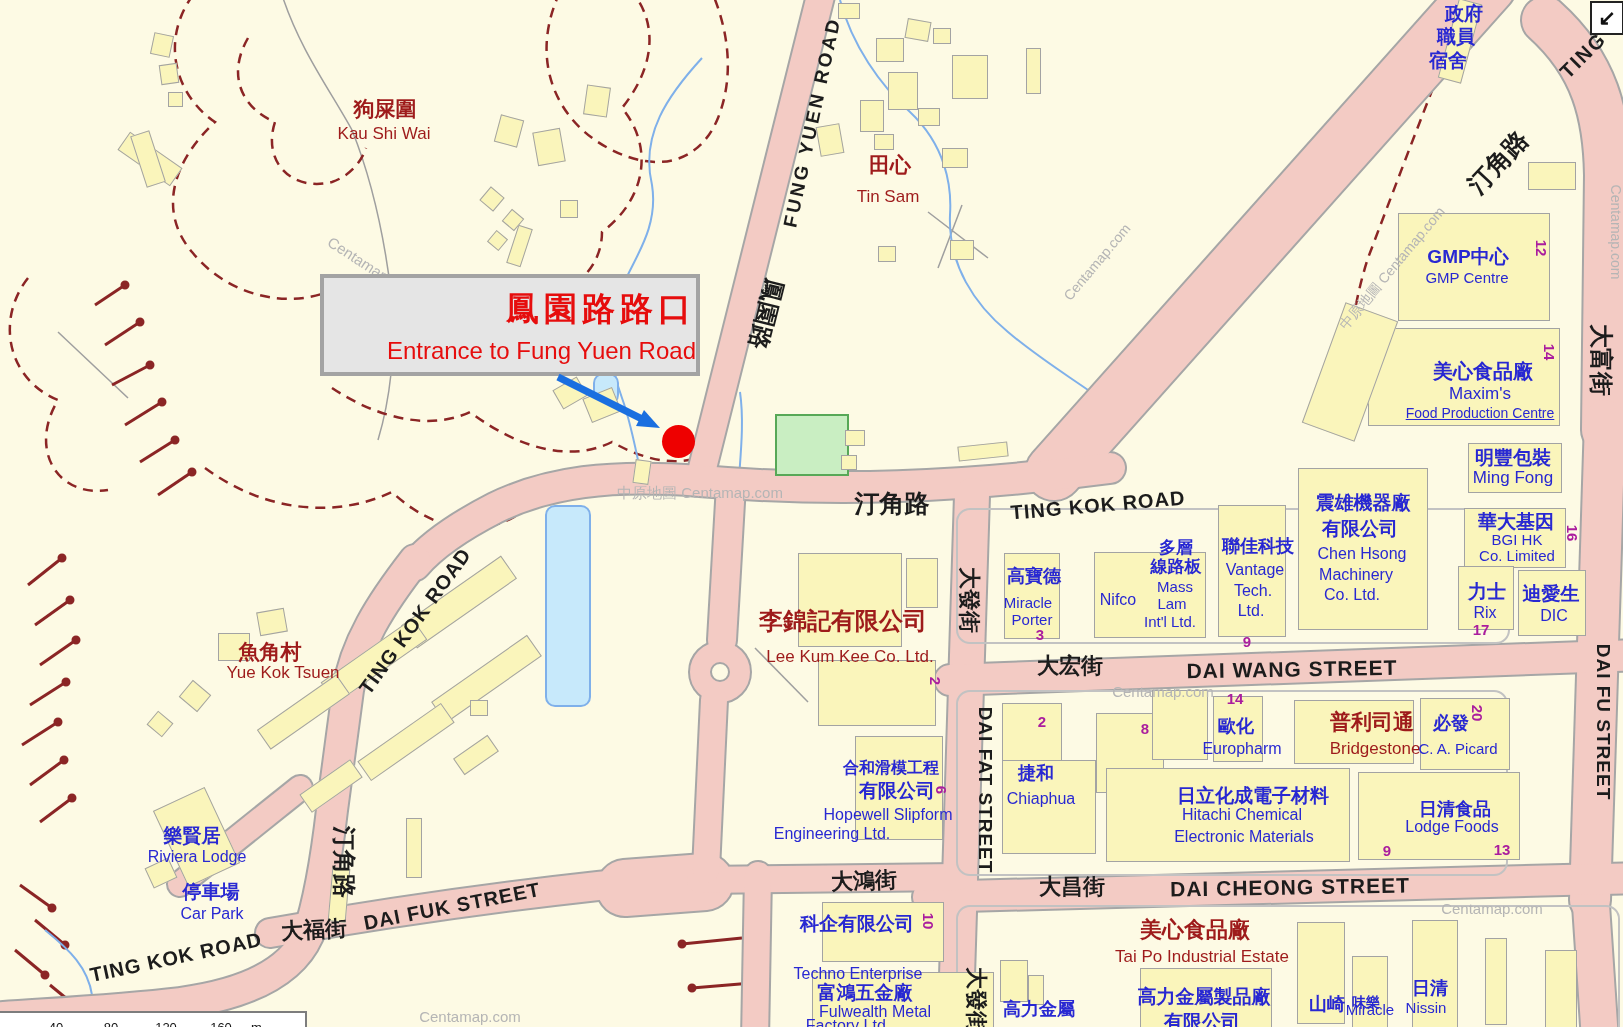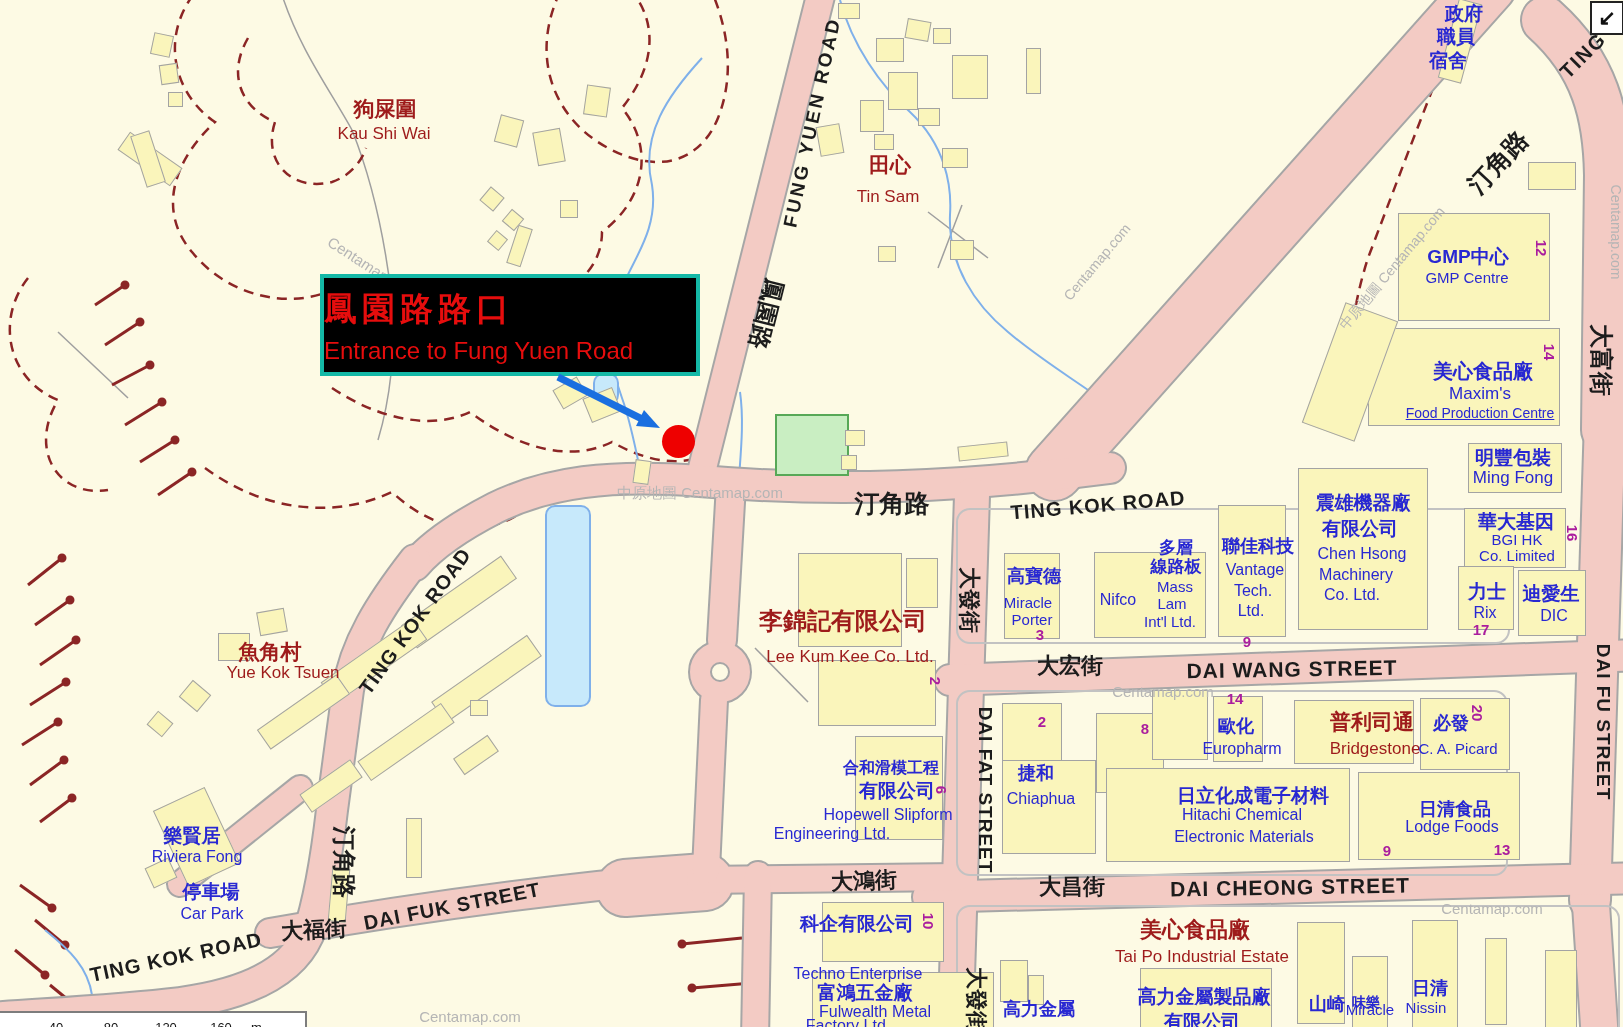--- a/index.html
+++ b/index.html
@@ -12,21 +12,21 @@
   .park{position:absolute;background:#c9eec2;border:2px solid #57a857;}
   .chan{position:absolute;background:#c7e9fb;border:2px solid #7fb0ea;border-radius:10px;}
   .lbl{position:absolute;white-space:nowrap;line-height:1;}
   .bold{font-weight:bold;}
   .k-road{color:#1c1c1c;}
   .k-place{color:#9e1b1b;}
   .k-fac{color:#2828d2;}
   .k-num{color:#aa1d9e;font-weight:bold;}
   .k-wm{color:#b5b5b5;}
   .callout{position:absolute;left:320px;top:274px;width:372px;height:94px;
-           background:#000000;border:4px solid #14b8a6;text-align:left;z-index:40;}
+           background:#e5e5e5;border:4px solid #a3a3a3;text-align:right;z-index:40;}
   .c-zh{color:#e60d0d;font-weight:bold;font-size:33px;letter-spacing:5px;margin-top:9px;}
   .c-en{color:#e60d0d;font-size:24px;margin-top:5px;}
   .dot{position:absolute;left:662px;top:425px;width:33px;height:33px;border-radius:50%;
        background:#ee0000;z-index:41;}
   .navicon{position:absolute;left:1590px;top:1px;width:30px;height:30px;background:#fff;
            border:2px solid #222;z-index:45;display:flex;align-items:center;justify-content:center;
            font-weight:bold;font-size:21px;color:#111;}
   .scalebar{position:absolute;left:-3px;top:1011px;width:306px;height:22px;background:#fff;
             border:2px solid #7d7d7d;z-index:44;}
   .scalebar span{position:absolute;top:7px;transform:translateX(-50%);
@@ -337,21 +337,21 @@
       <span class="lbl k-fac" style="left: 848px; top: 1026px; font-size: 16px; transform: translate(-50%, -50%) rotate(0deg);">Factory Ltd.</span>
       <span class="lbl k-fac bold" style="left: 1039px; top: 1009px; font-size: 18px; transform: translate(-50%, -50%) rotate(0deg);">高力金屬</span>
       <span class="lbl k-fac bold" style="left: 1204px; top: 996px; font-size: 19px; transform: translate(-50%, -50%) rotate(0deg);">高力金屬製品廠</span>
       <span class="lbl k-fac bold" style="left: 1202px; top: 1021px; font-size: 19px; transform: translate(-50%, -50%) rotate(0deg);">有限公司</span>
       <span class="lbl k-fac bold" style="left: 1327px; top: 1004px; font-size: 18px; transform: translate(-50%, -50%) rotate(0deg);">山崎</span>
       <span class="lbl k-fac bold" style="left: 1366px; top: 990px; font-size: 14px; transform: translate(-50%, -50%) rotate(0deg); margin-top: 12px;">味樂</span>
       <span class="lbl k-fac" style="left: 1370px; top: 1009px; font-size: 15px; transform: translate(-50%, -50%) rotate(0deg);">Miracle</span>
       <span class="lbl k-fac bold" style="left: 1430px; top: 988px; font-size: 18px; transform: translate(-50%, -50%) rotate(0deg);">日清</span>
       <span class="lbl k-fac" style="left: 1426px; top: 1007px; font-size: 15px; transform: translate(-50%, -50%) rotate(0deg);">Nissin</span>
       <span class="lbl k-fac bold" style="left: 192px; top: 835px; font-size: 19px; transform: translate(-50%, -50%) rotate(0deg);">樂賢居</span>
-      <span class="lbl k-fac" style="left: 197px; top: 857px; font-size: 16px; transform: translate(-50%, -50%) rotate(0deg);">Riviera Fong</span>
+      <span class="lbl k-fac" style="left: 197px; top: 857px; font-size: 16px; transform: translate(-50%, -50%) rotate(0deg);">Riviera Lodge</span>
       <span class="lbl k-fac bold" style="left: 211px; top: 891px; font-size: 19px; transform: translate(-50%, -50%) rotate(0deg);">停車場</span>
       <span class="lbl k-fac" style="left: 212px; top: 914px; font-size: 16px; transform: translate(-50%, -50%) rotate(0deg);">Car Park</span>
       <span class="lbl k-num" style="left: 1541px; top: 248px; font-size: 15px; transform: translate(-50%, -50%) rotate(90deg);">12</span>
       <span class="lbl k-num" style="left: 1549px; top: 352px; font-size: 15px; transform: translate(-50%, -50%) rotate(90deg);">14</span>
       <span class="lbl k-num" style="left: 1572px; top: 533px; font-size: 15px; transform: translate(-50%, -50%) rotate(90deg);">16</span>
       <span class="lbl k-num" style="left: 1481px; top: 629px; font-size: 15px; transform: translate(-50%, -50%) rotate(0deg);">17</span>
       <span class="lbl k-num" style="left: 1040px; top: 634px; font-size: 15px; transform: translate(-50%, -50%) rotate(0deg);">3</span>
       <span class="lbl k-num" style="left: 1247px; top: 641px; font-size: 15px; transform: translate(-50%, -50%) rotate(0deg);">9</span>
       <span class="lbl k-num" style="left: 1042px; top: 721px; font-size: 15px; transform: translate(-50%, -50%) rotate(0deg);">2</span>
       <span class="lbl k-num" style="left: 1145px; top: 728px; font-size: 15px; transform: translate(-50%, -50%) rotate(0deg);">8</span>

